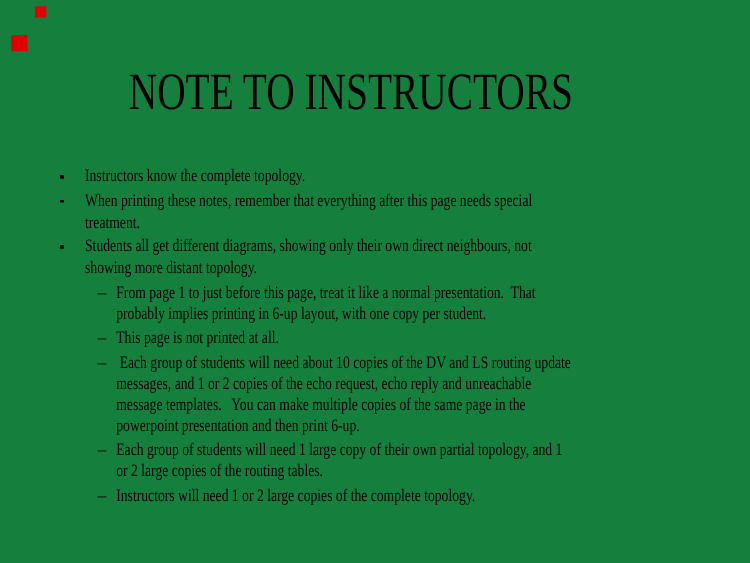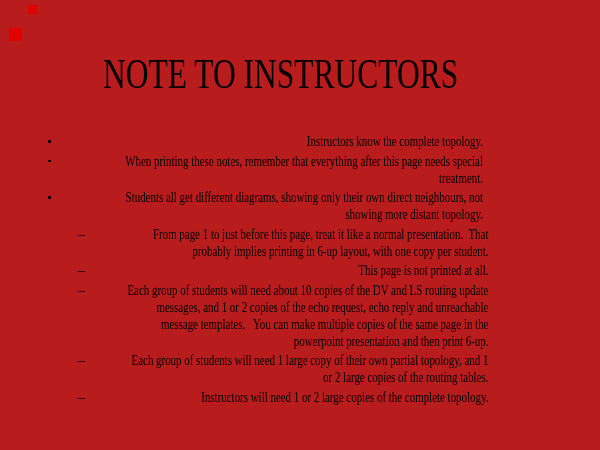--- a/index.html
+++ b/index.html
@@ -4,21 +4,21 @@
 <style>
   html, body {
     margin: 0; padding: 0;
     width: 600px; height: 450px;
     background: #ffffff;
     overflow: hidden;
   }
   .slide {
     position: relative;
     width: 600px; height: 450px;
-    background: #b91c1c;
+    background: #15803d;
     color: #000000;
     font-family: "Liberation Serif", "DejaVu Serif", serif;
   }
   .deco-square {
     position: absolute;
   }
   .title {
     position: absolute;
     left: 103px;
     top: 53px;
@@ -35,21 +35,20 @@
     position: absolute;
     left: 0;
     top: 133px;
     width: 600px;
   }
   .para {
     position: relative;
     margin: 0;
     font-size: 14px;
     line-height: 17px;
-    text-align: right;
   }
   .para + .para { margin-top: 2.5px; }
   .para.l1 { padding-left: 68px; }
   .para.l2 { padding-left: 93px; }
   .line {
     white-space: pre;
     transform: scaleX(0.78);
     transform-origin: 0 0;
   }
   .glyph-dot {

